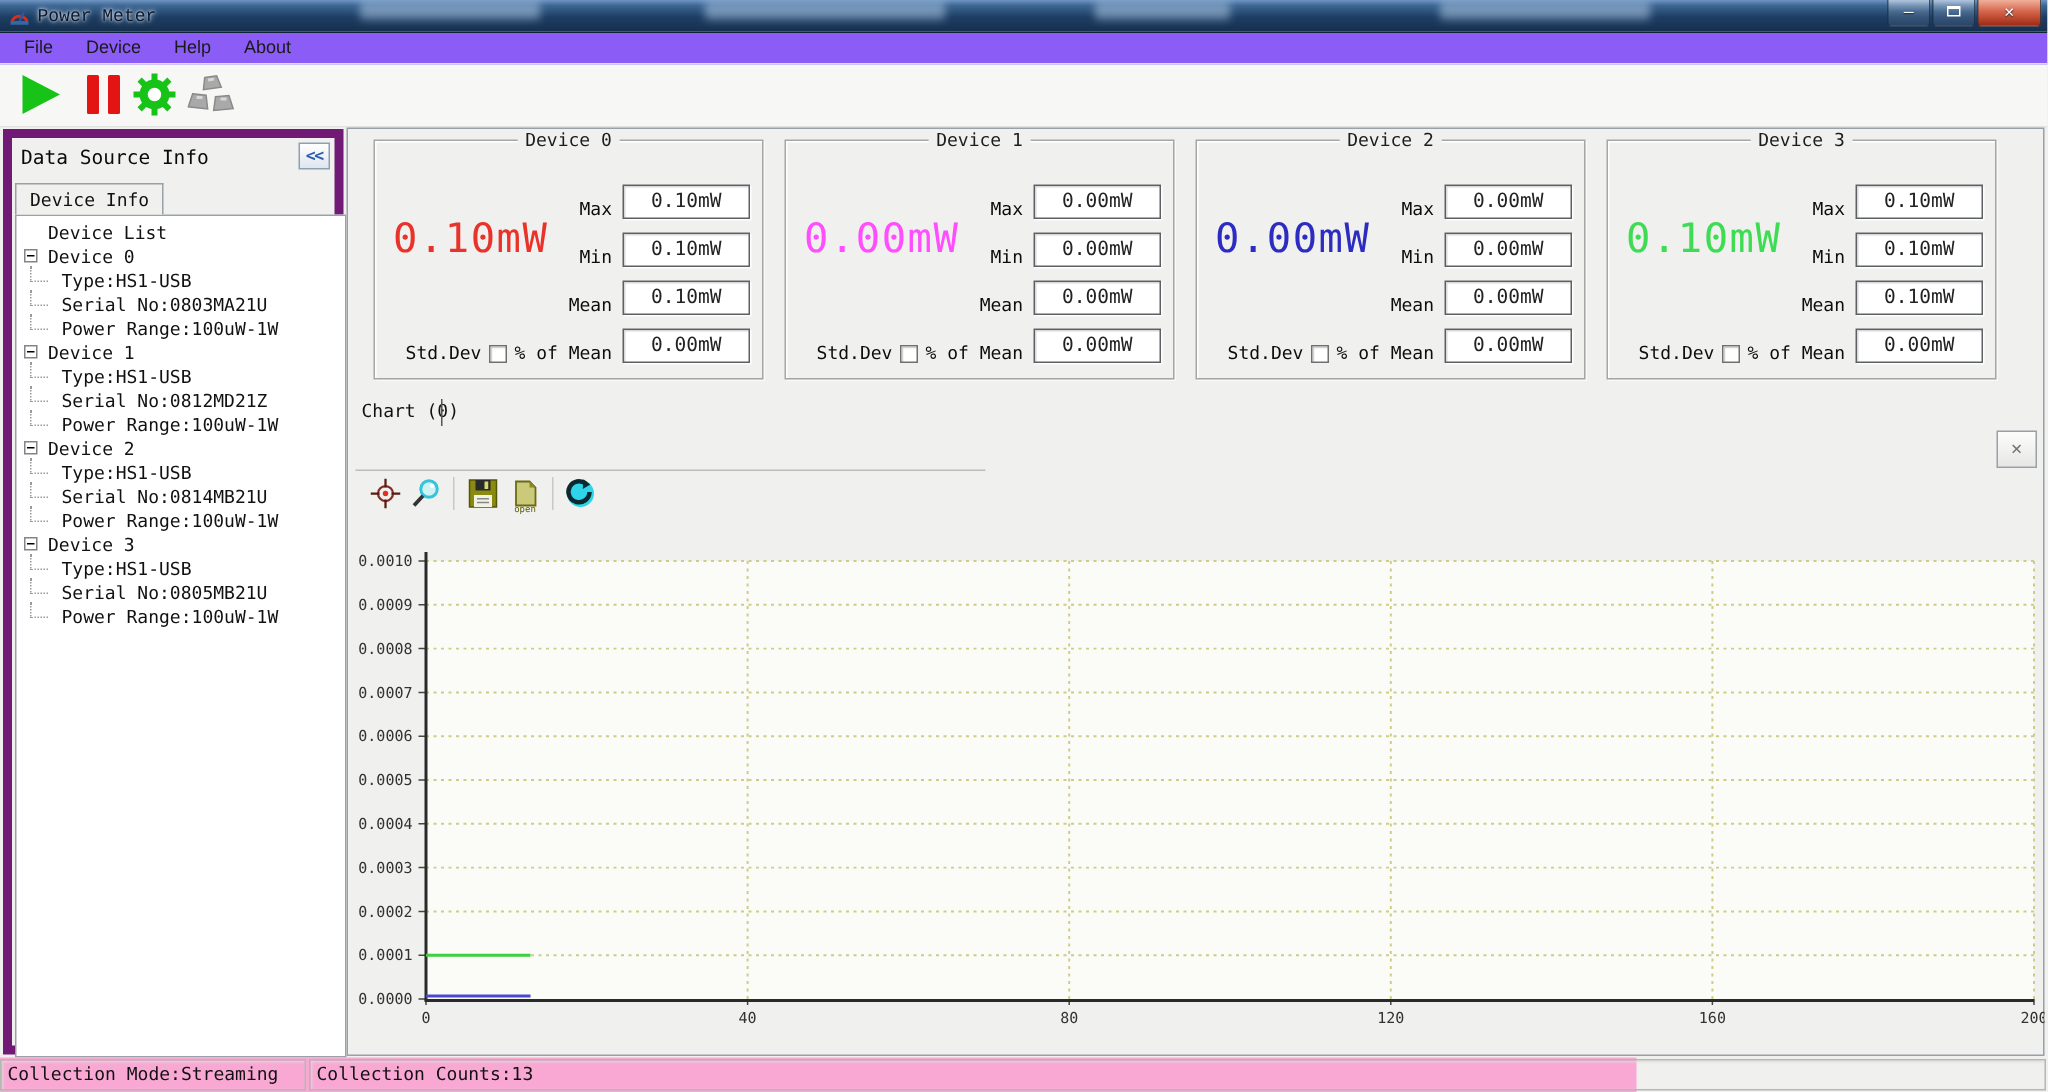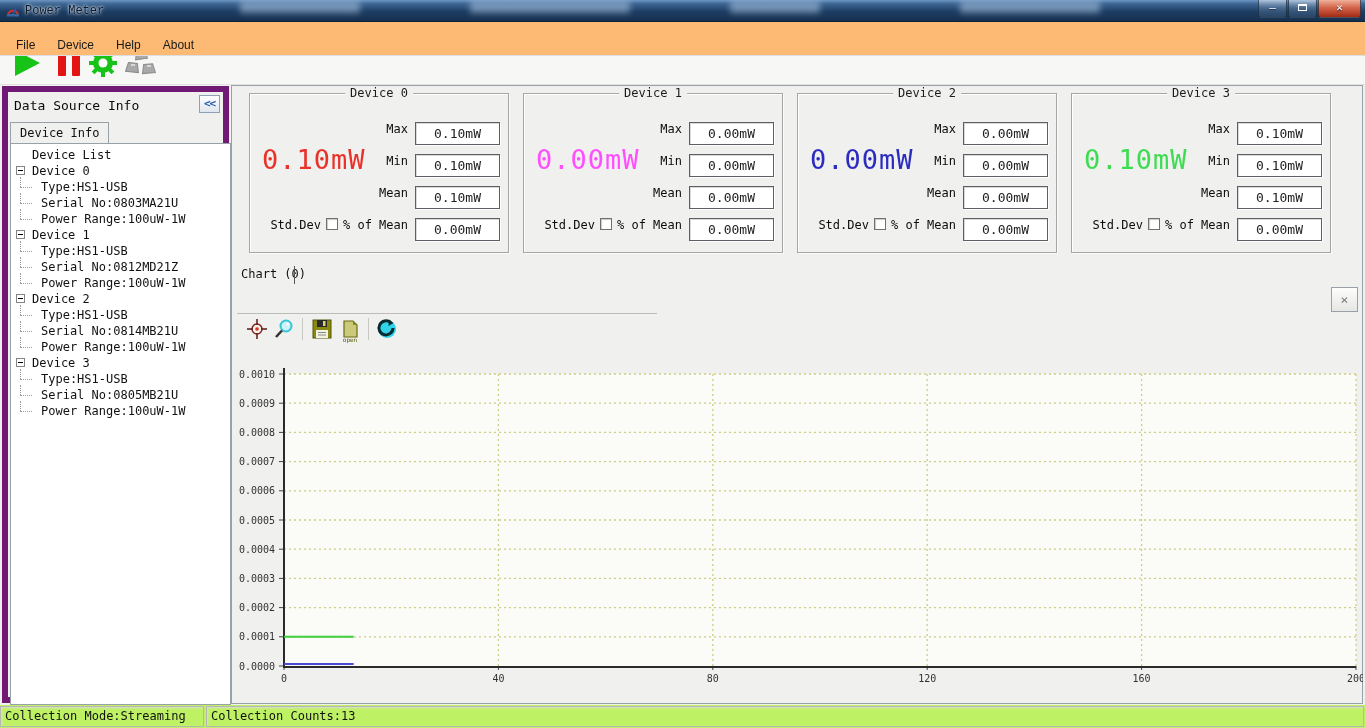--- a/index.html
+++ b/index.html
@@ -16,22 +16,22 @@
     text-shadow:0 0 4px #cfe2f7,0 0 2px #eaf3fc;position:relative;z-index:2}
   .winbtns{position:absolute;right:4px;top:0;display:flex;z-index:3}
   .winbtn{width:29px;height:18px;border:1px solid rgba(20,40,60,.7);border-top:none;
     background:linear-gradient(180deg,rgba(255,255,255,.45),rgba(160,185,210,.25) 45%,rgba(70,100,135,.35));
     color:#fff;font-size:11px;line-height:16px;text-align:center;margin-left:1px;
     border-radius:0 0 3px 3px;text-shadow:0 1px 1px #123}
   .winbtn.close{width:43px;background:linear-gradient(180deg,#f0b09b,#d4654a 45%,#a02a14);}
   .max-glyph{display:inline-block;width:9px;height:7px;border:1px solid #fff;border-top-width:2px;margin-top:4px}
 
   
-  .menubar{position:absolute;left:0;top:22px;width:1365px;height:34px;background:#fdba74;
-    border-bottom:1px solid #dcdee4;display:flex;align-items:flex-end;padding-left:5px;z-index:20}
+  .menubar{position:absolute;left:0;top:22px;width:1365px;height:21px;background:#8b5cf6;
+    border-bottom:1px solid #dcdee4;display:flex;align-items:flex-start;padding-left:5px;z-index:20}
   .menu-item{font-family:"Liberation Sans",sans-serif;font-size:12px;color:#1a1a1a;padding:0 11px;line-height:19px}
 
   
   .toolbar{position:absolute;left:0;top:41px;width:1365px;height:44px;background:#f7f7f5;
     border-bottom:1px solid #e2e2de}
   .tbtn{position:absolute;top:5px;width:34px;height:34px;display:flex;align-items:center;justify-content:center}
   .play-tri{width:0;height:0;border-left:25px solid #17c317;border-top:13px solid transparent;border-bottom:13px solid transparent}
   .pause-bars{display:flex;gap:6px}
   .pause-bars i{display:block;width:8px;height:26px;background:#e21414;border-radius:1px}
 
@@ -55,42 +55,42 @@
   .t-child::after{content:"";position:absolute;left:9px;top:8px;width:12px;border-top:1px dotted #9a9a9a}
 
   
   .content{position:absolute;left:231px;top:85px;width:1132px;height:619px;border:1px solid #98a0a8;background:#f0f0ee}
 
   .devpanel{position:absolute;top:7px;width:260px;height:160px;border:1px solid #a6a6a6;
     box-shadow:inset 1px 1px 0 #ffffff,1px 1px 0 #fafafa}
   .gb-title{position:absolute;top:-8px;left:50%;transform:translateX(-50%);background:#f0f0ee;
     padding:0 5px;font-size:12px;color:#1c1c1c;white-space:nowrap}
   .bigval{position:absolute;left:12px;top:50px;font-size:27px;letter-spacing:1px;white-space:nowrap}
-  .prow{position:absolute;right:8px;height:24px;display:flex;align-items:flex-start;white-space:nowrap}
+  .prow{position:absolute;right:8px;height:24px;display:flex;align-items:flex-end;white-space:nowrap}
   .plabel{font-size:12px;color:#0c0c0c;margin-right:7px}
   .valbox{width:85px;height:23px;border:1px solid #5c5f63;background:#fff;display:flex;align-items:center;
     justify-content:center;font-size:13px;color:#222;box-shadow:1px 1px 0 #fdfdfd,inset 1px 1px 0 #d9d9d9}
   .checkbox{width:12px;height:12px;border:1px solid #707070;background:#fff;margin:0 5px;
     box-shadow:inset 1px 1px 1px #c9c9c9}
 
   .chart-tab{position:absolute;left:7px;top:179px;font-size:12px;padding:2px 6px 2px 2px}
   .tab-divider{position:absolute;left:62px;top:180px;width:1px;height:18px;background:#555}
   .chart-close{position:absolute;left:1099px;top:201px;width:27px;height:25px;border:1px solid #9aa0a8;
     background:linear-gradient(180deg,#fdfdfd,#e6e6e4);color:#777;font-size:13px;text-align:center;line-height:23px}
   .ct-topline{position:absolute;left:5px;top:227px;width:420px;height:1px;background:#bcbcb8}
   .chart-toolbar{position:absolute;left:0;top:228px;width:1130px;height:32px}
   .cbtn{position:absolute;top:3px;width:24px;height:24px;display:flex;align-items:center;justify-content:center}
   .csep{position:absolute;top:4px;width:1px;height:22px;background:#c8c8c4}
   .open-label{position:absolute;left:0;right:0;bottom:-2px;text-align:center;font-size:6px;color:#5a5a00;line-height:6px}
 
   .chart-wrap{position:absolute;left:1px;top:271px;width:1130px;height:346px}
   .chart-wrap svg text{font-family:"DejaVu Sans Mono",monospace}
 
   
-  .statusbar{position:absolute;left:0;top:705px;width:1365px;height:23px;background:#bef264}
+  .statusbar{position:absolute;left:0;top:705px;width:1091px;height:23px;background:#f9a8d4}
   .sb-panel{position:absolute;top:1px;height:21px;border:1px solid #b6b6b2;
     box-shadow:inset 1px 1px 2px #dcdcd8;font-size:12px;line-height:19px;padding-left:4px;
     white-space:nowrap;overflow:hidden}
 </style>
 </head>
 <body>
 
 <div class="titlebar">
   <div class="glass" style="left:240px;width:120px"></div>
   <div class="glass" style="left:470px;width:160px"></div>

